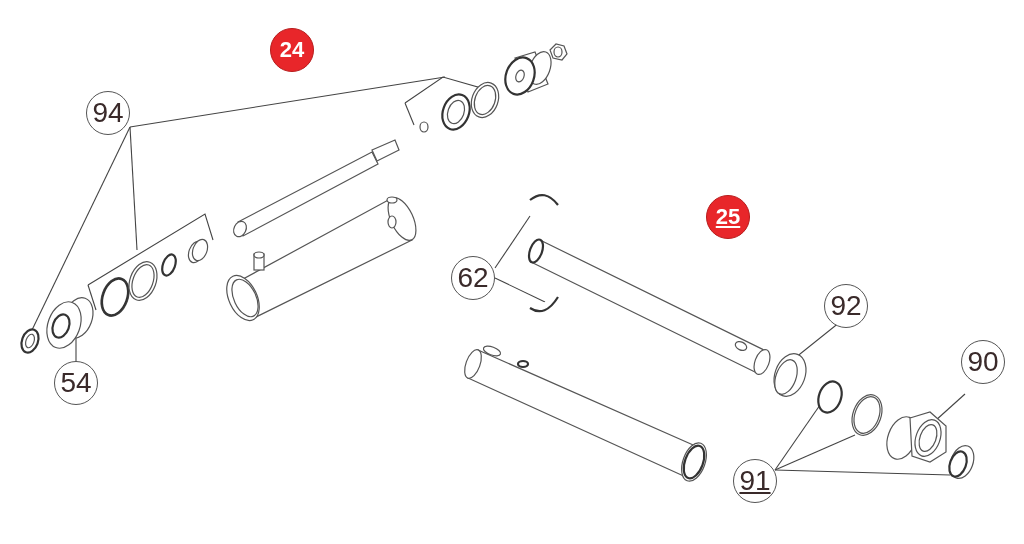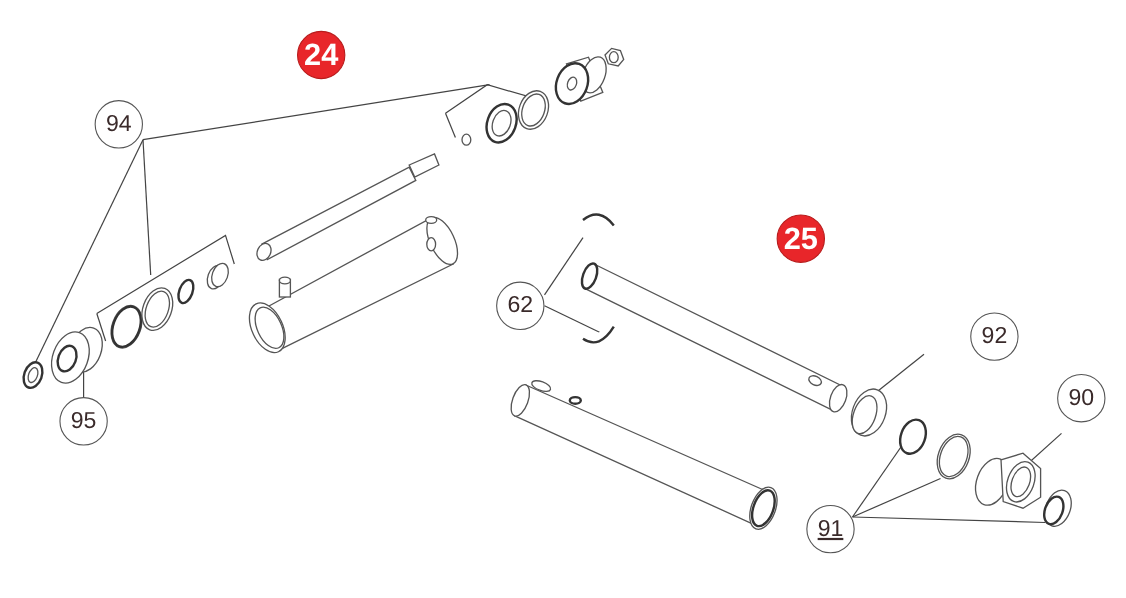--- a/index.html
+++ b/index.html
@@ -2,27 +2,27 @@
 <html><head>
 <meta charset="utf-8">
 <style>
   html, body { margin: 0; padding: 0; background: #ffffff; }
   body { width: 1024px; height: 544px; position: relative; overflow: hidden; font-family: "Liberation Sans", sans-serif; }
   #diagram { position: absolute; left: 0; top: 0; width: 1024px; height: 544px; }
   .callout {
     position: absolute; width: 44px; height: 44px; margin-left: -22px; margin-top: -22px;
     border: 1.3px solid #555; border-radius: 50%; background: #fff;
     display: flex; align-items: center; justify-content: center;
-    font-size: 21px; color: #3a2a2a; box-sizing: border-box;
+    font-size: 28px; color: #3a2a2a; box-sizing: border-box;
   }
   .badge {
     position: absolute; width: 44px; height: 44px; margin-left: -22px; margin-top: -22px;
     border-radius: 50%; background: #e8262a; border: 1px solid #b81c1c;
     display: flex; align-items: center; justify-content: center;
-    font-size: 28px; font-weight: bold; color: #ffffff; box-sizing: border-box;
+    font-size: 22px; font-weight: bold; color: #ffffff; box-sizing: border-box;
   }
   svg .p { fill: #fff; stroke: #555; stroke-width: 1.2; }
   svg .pd { fill: #fff; stroke: #333; stroke-width: 2.2; }
   svg .l { fill: none; stroke: #444; stroke-width: 1.1; }
 </style>
 </head>
 <body>
 
 <svg id="diagram" viewBox="0 0 1024 544" xmlns="http://www.w3.org/2000/svg">
 
@@ -119,20 +119,20 @@
     <polygon class="p" points="910,418 930,412 946,426 946,452 930,462 912,456"></polygon>
     <ellipse class="p" cx="928" cy="438" rx="12" ry="19" transform="rotate(20 928 438)"></ellipse>
     <ellipse class="p" cx="928" cy="438" rx="8" ry="14" transform="rotate(20 928 438)"></ellipse>
 
     <ellipse class="p" cx="962" cy="462" rx="11" ry="17" transform="rotate(20 962 462)"></ellipse>
     <ellipse class="pd" cx="958" cy="464" rx="8" ry="13" transform="rotate(20 958 464)"></ellipse>
   </g>
 </svg>
 
 <div class="badge" style="left:292px; top:50px;">24</div>
-<div class="badge" style="left:728px; top:217px;">25</div>
+<div class="badge" style="left:728px; top:217px;text-decoration:underline;">25</div>
 
 <div class="callout" style="left:108px; top:113px;">94</div>
-<div class="callout" style="left:76px; top:383px;">95</div>
+<div class="callout" style="left:76px; top:383px;">54</div>
 <div class="callout" style="left:473px; top:278px;">62</div>
-<div class="callout" style="left:904px; top:306px;text-align:right;">92</div>
+<div class="callout" style="left:846px; top:306px;text-align:right;">92</div>
 <div class="callout" style="left:755px; top:481px;text-decoration:underline;">91</div>
 <div class="callout" style="left:983px; top:362px;">90</div>
 
 </body></html>

